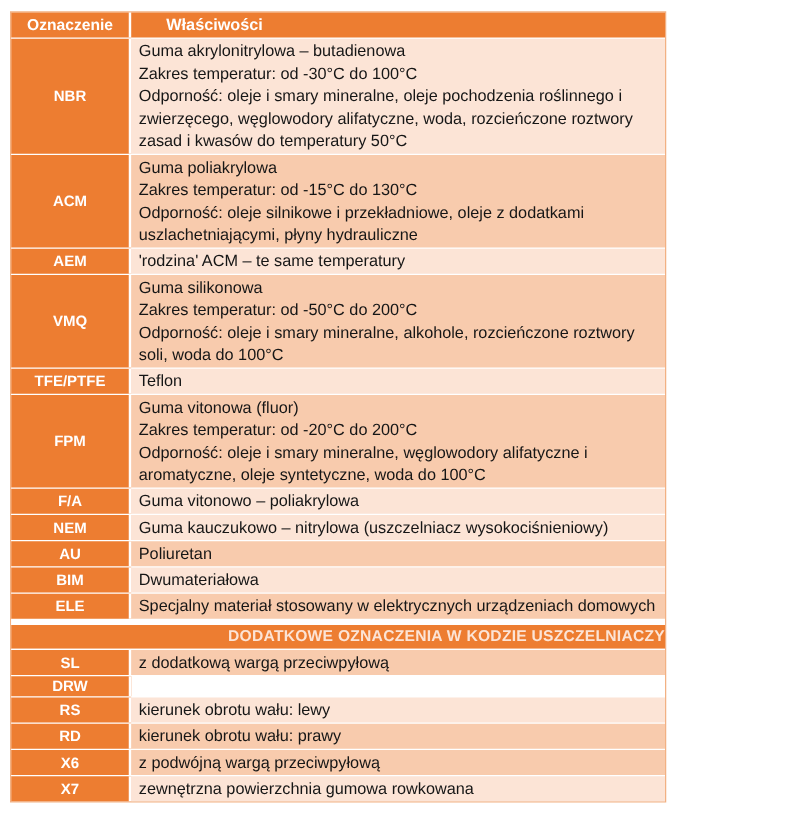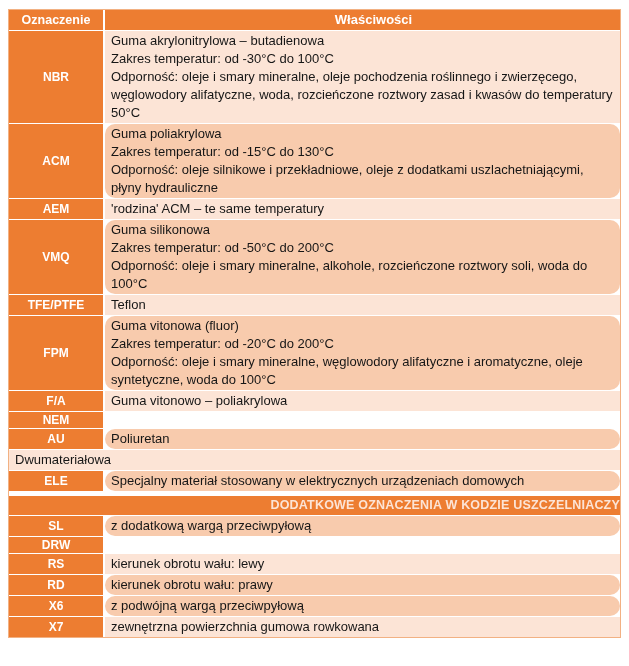--- a/index.html
+++ b/index.html
@@ -12,21 +12,21 @@
   *{box-sizing:border-box;margin:0;padding:0;}
   html,body{background:#ffffff;}
   body{
     width:629px;height:666px;
     font-family:"Liberation Sans", sans-serif;
     color:#161616;
     overflow:hidden;
   }
   .table{
     margin:9px 8px;
-    width:613px;
+    width:525px;
     border:1px solid #f2b183;
   }
   .row{
     display:flex;
     align-items:stretch;
     border-top:1px solid #ffffff;
   }
   .row:first-child{border-top:none;}
   .code{
     width:96px;
@@ -44,27 +44,26 @@
   }
   .desc{
     flex:1;
     font-size:13px;
     line-height:18px;
     padding:1px 6px;
     white-space:pre-line;
     min-height:18px;
   }
   .row.light .desc{background:var(--row-light);}
-  .row.medium .desc{background:var(--row-medium);border-radius:10px;}
+  .row.medium .desc{background:var(--row-medium);}
   .header-row .desc{
     background:var(--accent);
     color:var(--header-text);
     font-weight:bold;
     font-size:13px;
-    text-align:center;
     white-space:nowrap;
     padding-left:28px;
   }
   .header-row .code{font-size:12.5px;}
   .spacer{height:5px;background:#ffffff;}
   .section-header{
     background:var(--accent);
     color:var(--section-title-text);
     font-weight:bold;
     font-size:12.5px;
@@ -123,28 +122,30 @@
   </div>
 
   <div class="row light">
     <div class="code">F/A</div>
     <div class="desc">Guma vitonowo – poliakrylowa</div>
   </div>
 
 
   <div class="row light">
     <div class="code">NEM</div>
+    <div class="desc">Guma kauczukowo – nitrylowa  (uszczelniacz wysokociśnieniowy)</div>
   </div>
 
   <div class="row medium">
     <div class="code">AU</div>
     <div class="desc">Poliuretan</div>
   </div>
 
   <div class="row light">
+    <div class="code">BIM</div>
     <div class="desc">Dwumateriałowa</div>
   </div>
 
   <div class="row medium">
     <div class="code">ELE</div>
     <div class="desc">Specjalny materiał stosowany w elektrycznych urządzeniach domowych</div>
   </div>
 
   <div class="spacer"></div>
 

